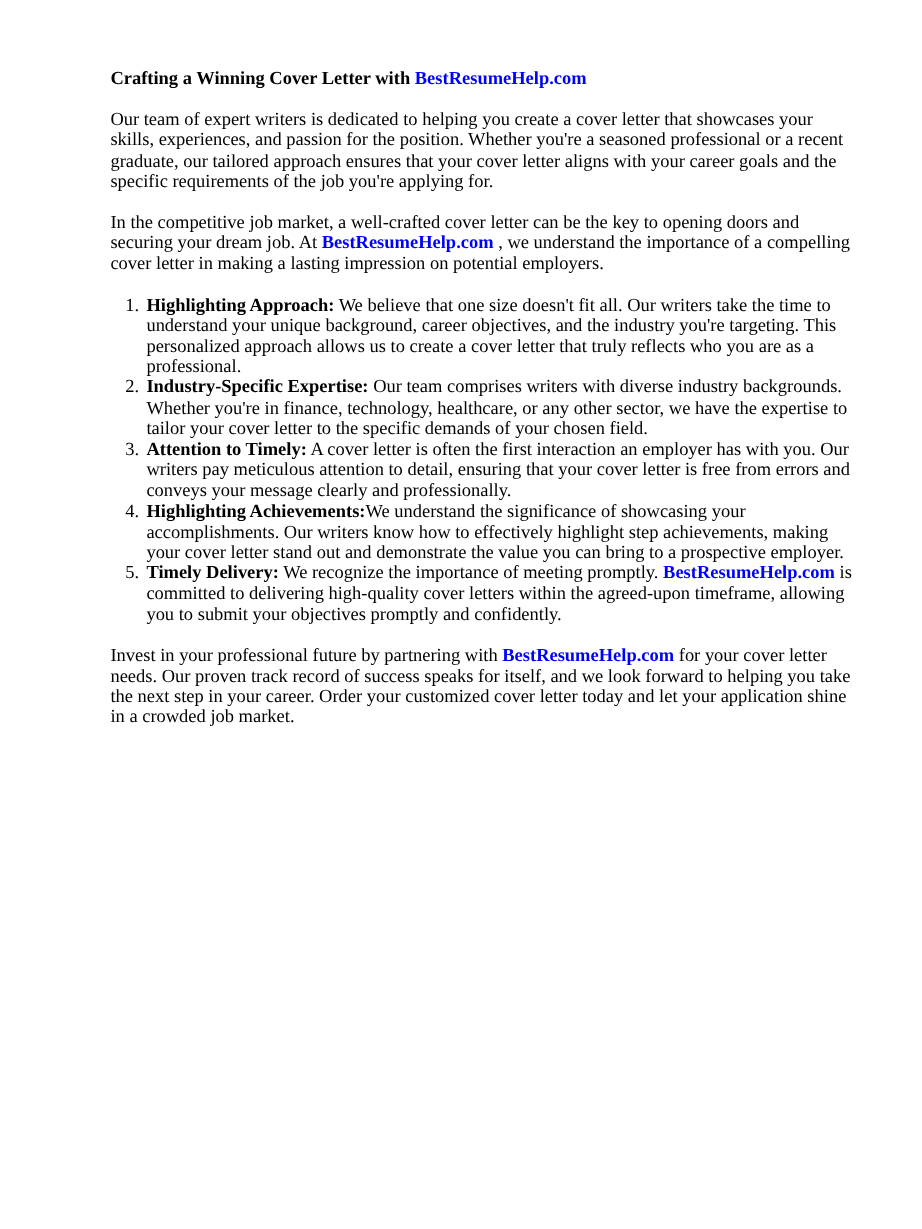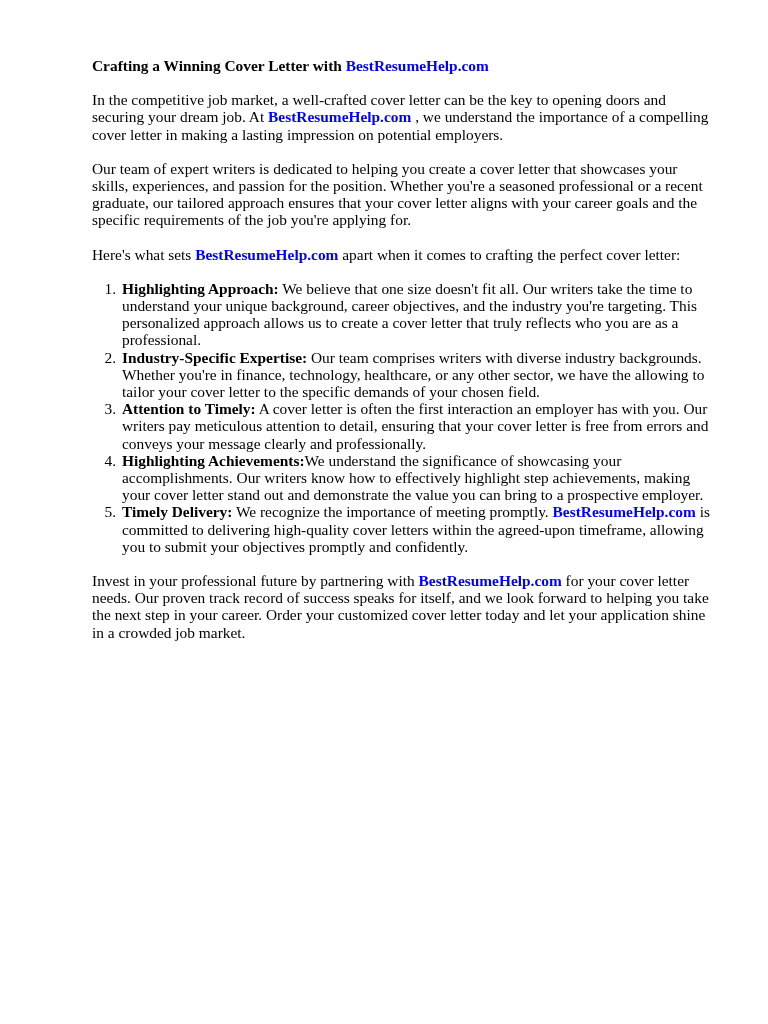--- a/index.html
+++ b/index.html
@@ -38,31 +38,30 @@
     padding-right: 6px;
   }
   .doc-li-body { flex: 1; }
 </style>
 </head>
 <body>
 
 <div class="page">
   <div class="content" id="doc">
       <div class="block heading"><span class="bold">Crafting a Winning Cover Letter with </span><span class="link">BestResumeHelp.com</span></div>
+      <div class="block"><span>Our team of expert writers is dedicated to helping you create a cover letter that showcases your skills, experiences, and passion for the position. Whether you're a seasoned professional or a recent graduate, our tailored approach ensures that your cover letter aligns with your career goals and the specific requirements of the job you're applying for.</span></div>
       <div class="block"><span>In the competitive job market, a well-crafted cover letter can be the key to opening doors and securing your dream job. At </span><span class="link">BestResumeHelp.com</span><span> , we understand the importance of a compelling cover letter in making a lasting impression on potential employers.</span></div>
-      <div class="block"><span>Our team of expert writers is dedicated to helping you create a cover letter that showcases your skills, experiences, and passion for the position. Whether you're a seasoned professional or a recent graduate, our tailored approach ensures that your cover letter aligns with your career goals and the specific requirements of the job you're applying for.</span></div>
-      <div class="block"><span>Here's what sets </span><span class="link">BestResumeHelp.com</span><span> apart when it comes to crafting the perfect cover letter:</span></div>
       <ol class="block doc-list">
         <li class="doc-li">
           <span class="doc-num">1.</span>
           <span class="doc-li-body"><span class="bold">Highlighting Approach:</span><span> We believe that one size doesn't fit all. Our writers take the time to understand your unique background, career objectives, and the industry you're targeting. This personalized approach allows us to create a cover letter that truly reflects who you are as a professional.</span></span>
         </li>
         <li class="doc-li">
           <span class="doc-num">2.</span>
-          <span class="doc-li-body"><span class="bold">Industry-Specific Expertise:</span><span> Our team comprises writers with diverse industry backgrounds. Whether you're in finance, technology, healthcare, or any other sector, we have the allowing to tailor your cover letter to the specific demands of your chosen field.</span></span>
+          <span class="doc-li-body"><span class="bold">Industry-Specific Expertise:</span><span> Our team comprises writers with diverse industry backgrounds. Whether you're in finance, technology, healthcare, or any other sector, we have the expertise to tailor your cover letter to the specific demands of your chosen field.</span></span>
         </li>
         <li class="doc-li">
           <span class="doc-num">3.</span>
           <span class="doc-li-body"><span class="bold">Attention to Timely:</span><span> A cover letter is often the first interaction an employer has with you. Our writers pay meticulous attention to detail, ensuring that your cover letter is free from errors and conveys your message clearly and professionally.</span></span>
         </li>
         <li class="doc-li">
           <span class="doc-num">4.</span>
           <span class="doc-li-body"><span class="bold">Highlighting Achievements:</span><span>We understand the significance of showcasing your accomplishments. Our writers know how to effectively highlight step achievements, making your cover letter stand out and demonstrate the value you can bring to a prospective employer.</span></span>
         </li>
         <li class="doc-li">

